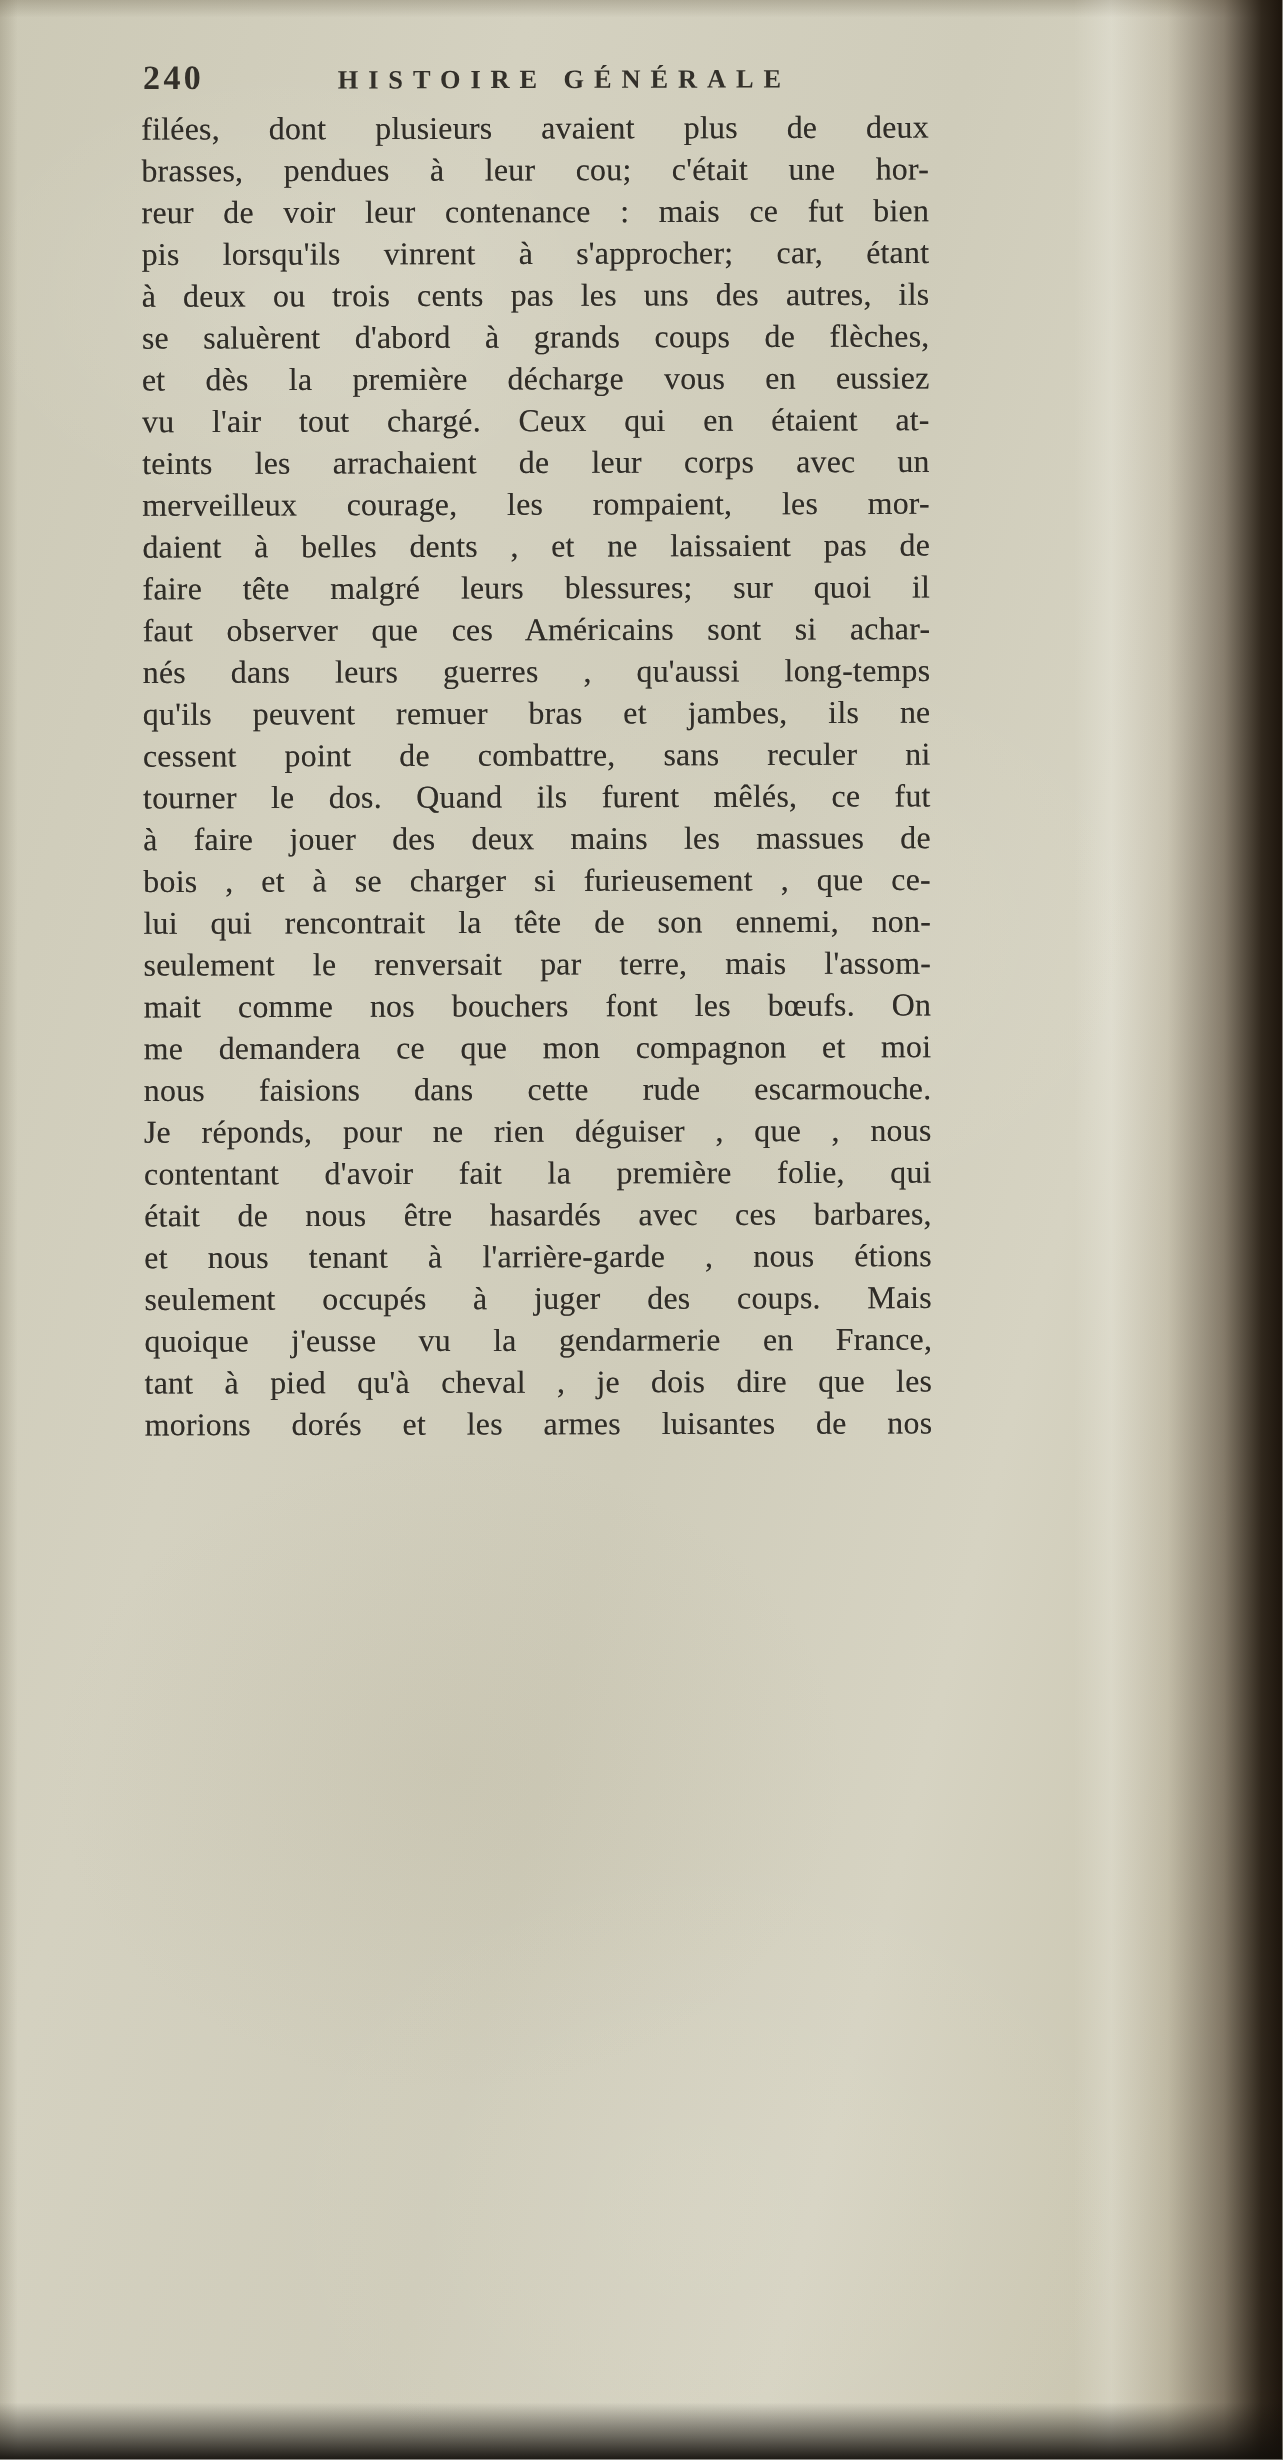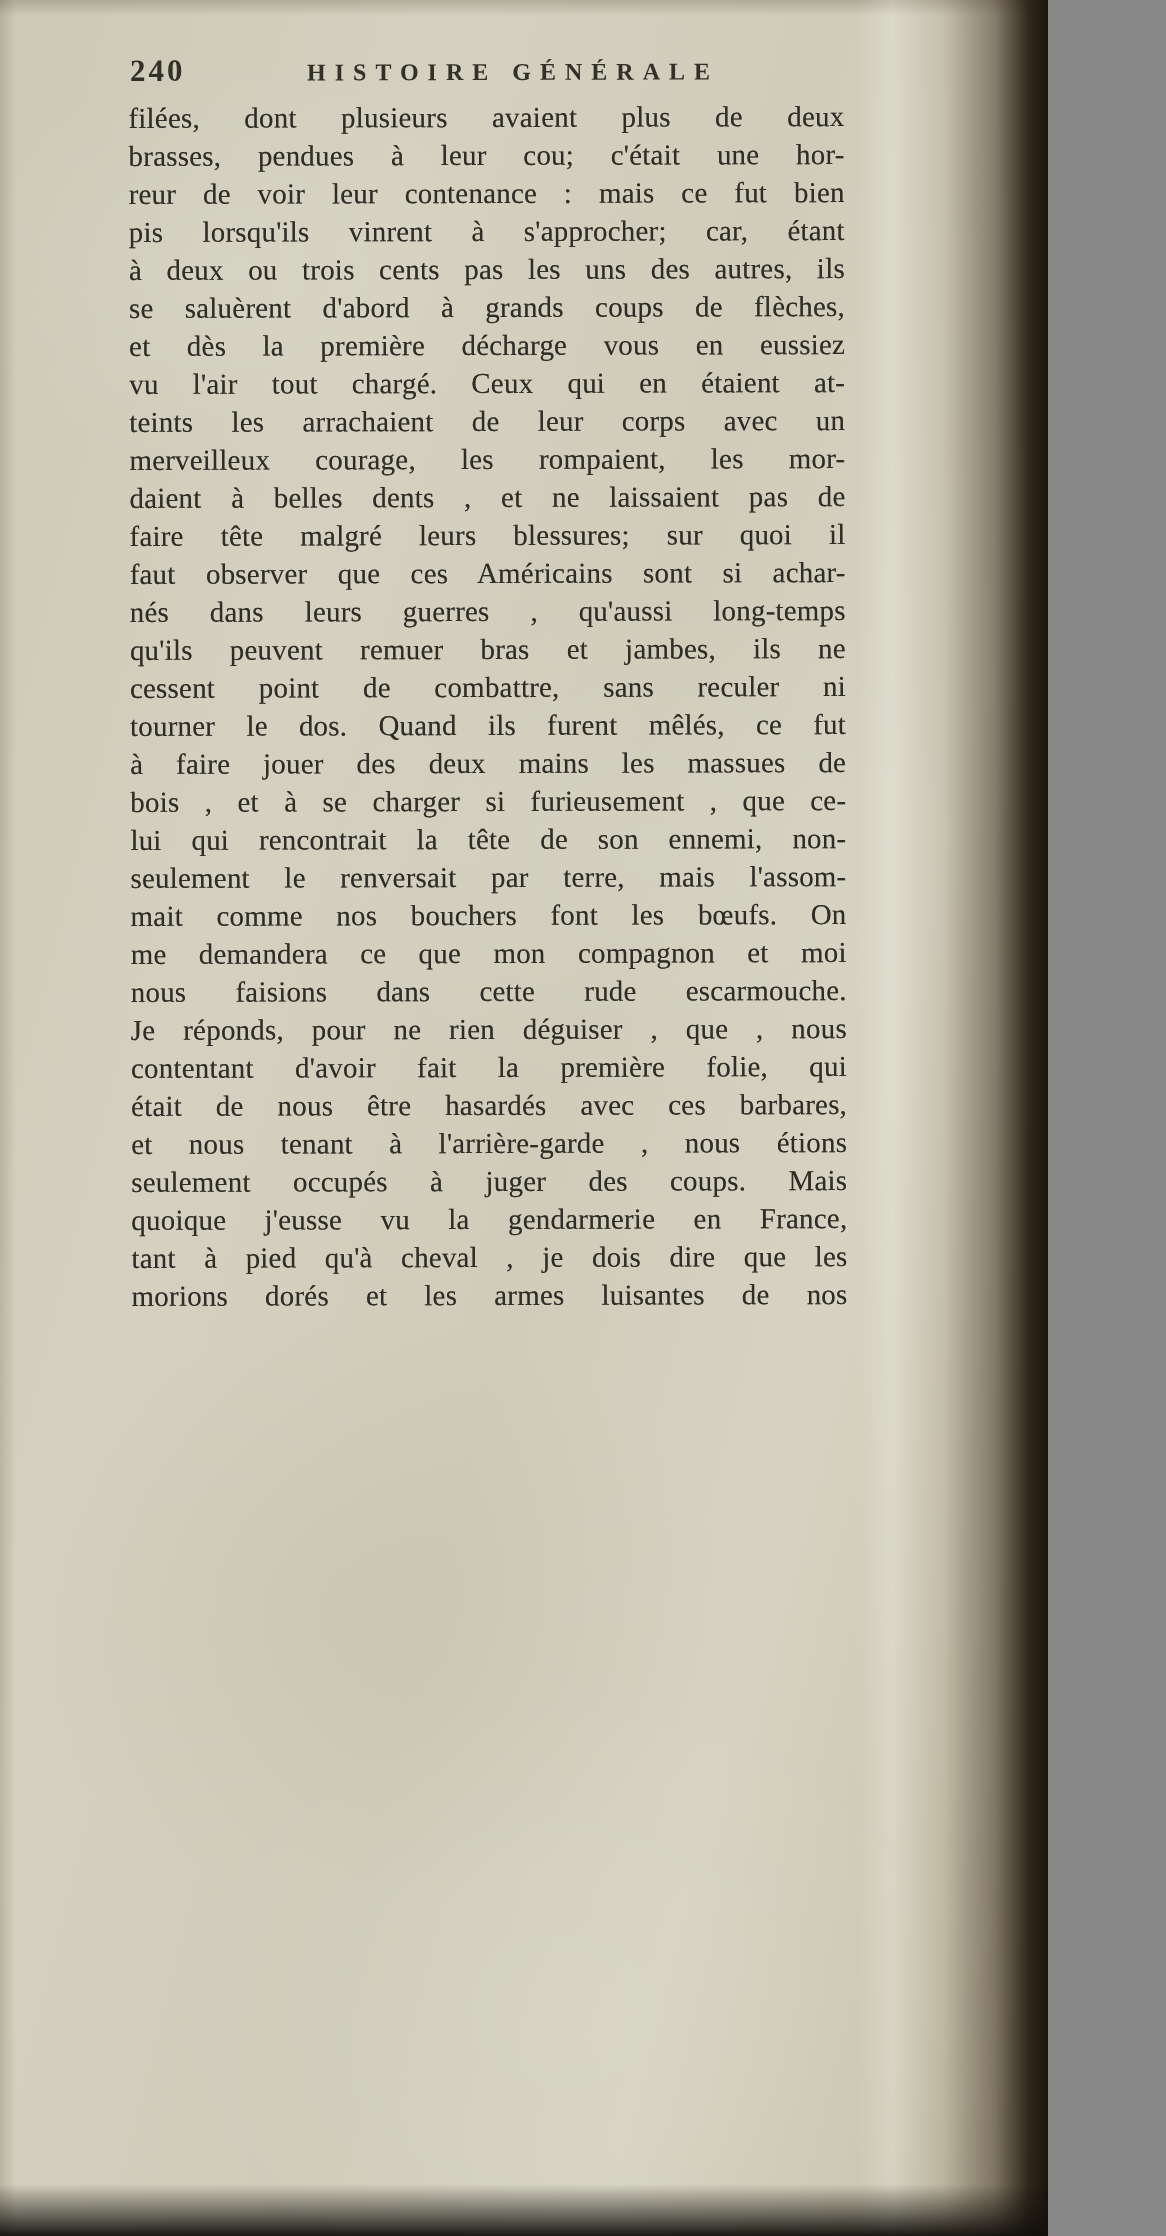--- a/index.html
+++ b/index.html
@@ -2,21 +2,21 @@
 <html><head>
 <meta charset="utf-8">
 <style>
   html, body {
     margin: 0;
     padding: 0;
     background: #888;
   }
   .scan {
     position: relative;
-    width: 1048px;
+    width: 1166px;
     height: 2236px;
     overflow: hidden;
     font-family: "Liberation Serif", "DejaVu Serif", serif;
     background:
       radial-gradient(ellipse 420px 300px at 22% 12%, rgba(255,255,250,0.10), transparent 70%),
       radial-gradient(ellipse 500px 380px at 62% 38%, rgba(255,255,248,0.08), transparent 70%),
       radial-gradient(ellipse 520px 420px at 35% 72%, rgba(150,140,110,0.10), transparent 70%),
       radial-gradient(ellipse 600px 500px at 55% 90%, rgba(255,255,248,0.07), transparent 70%),
       linear-gradient(104deg, #ccc9b6 0%, #d4d1c0 28%, #cfccba 52%, #d6d3c2 72%, #cbc7b2 88%, #bdb8a2 100%);
   }

